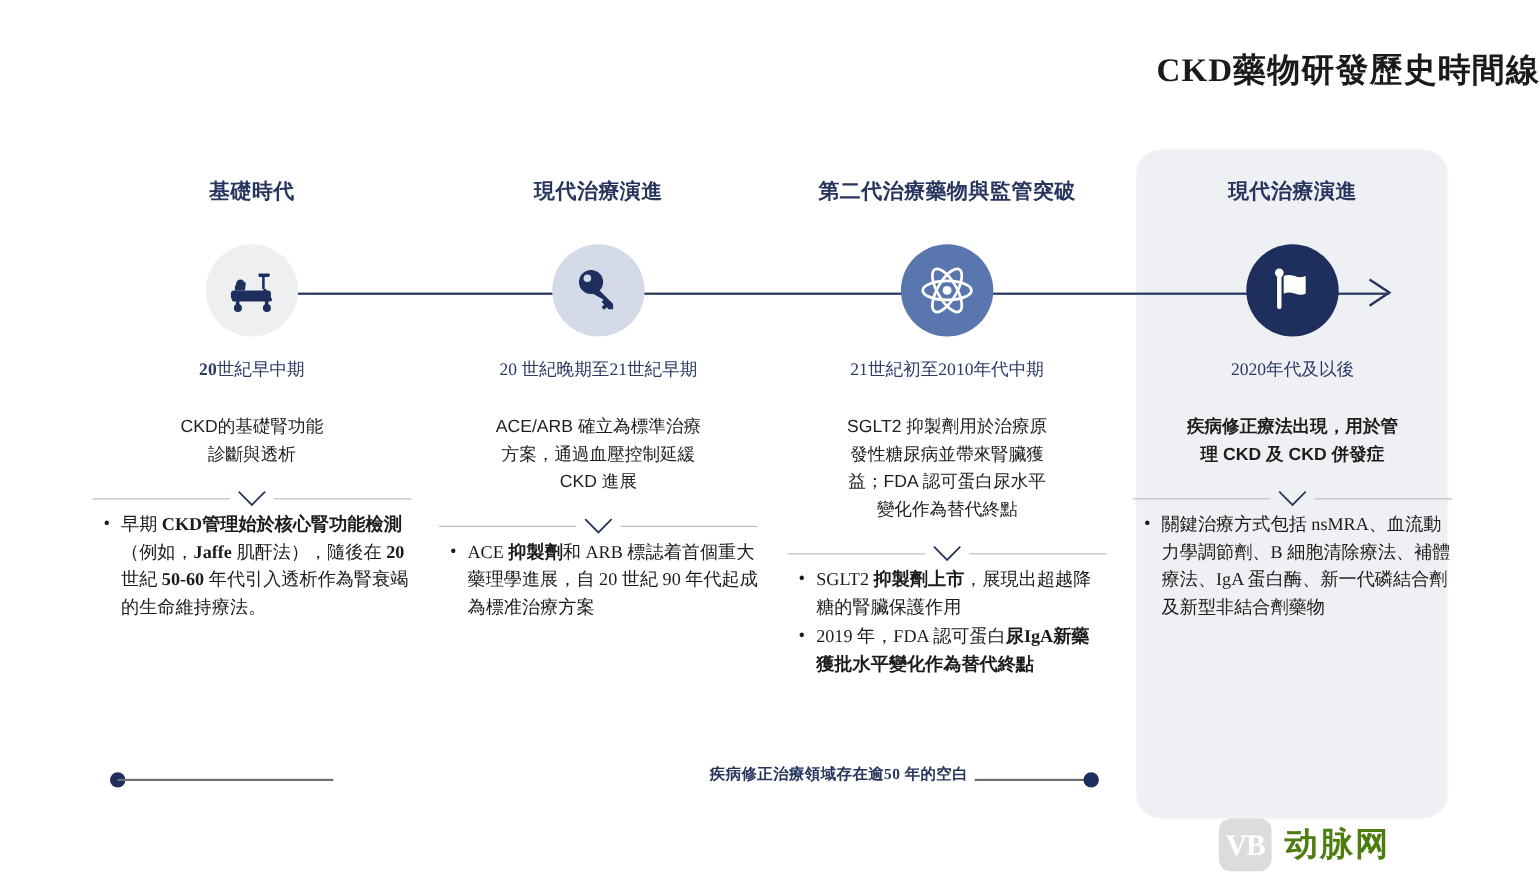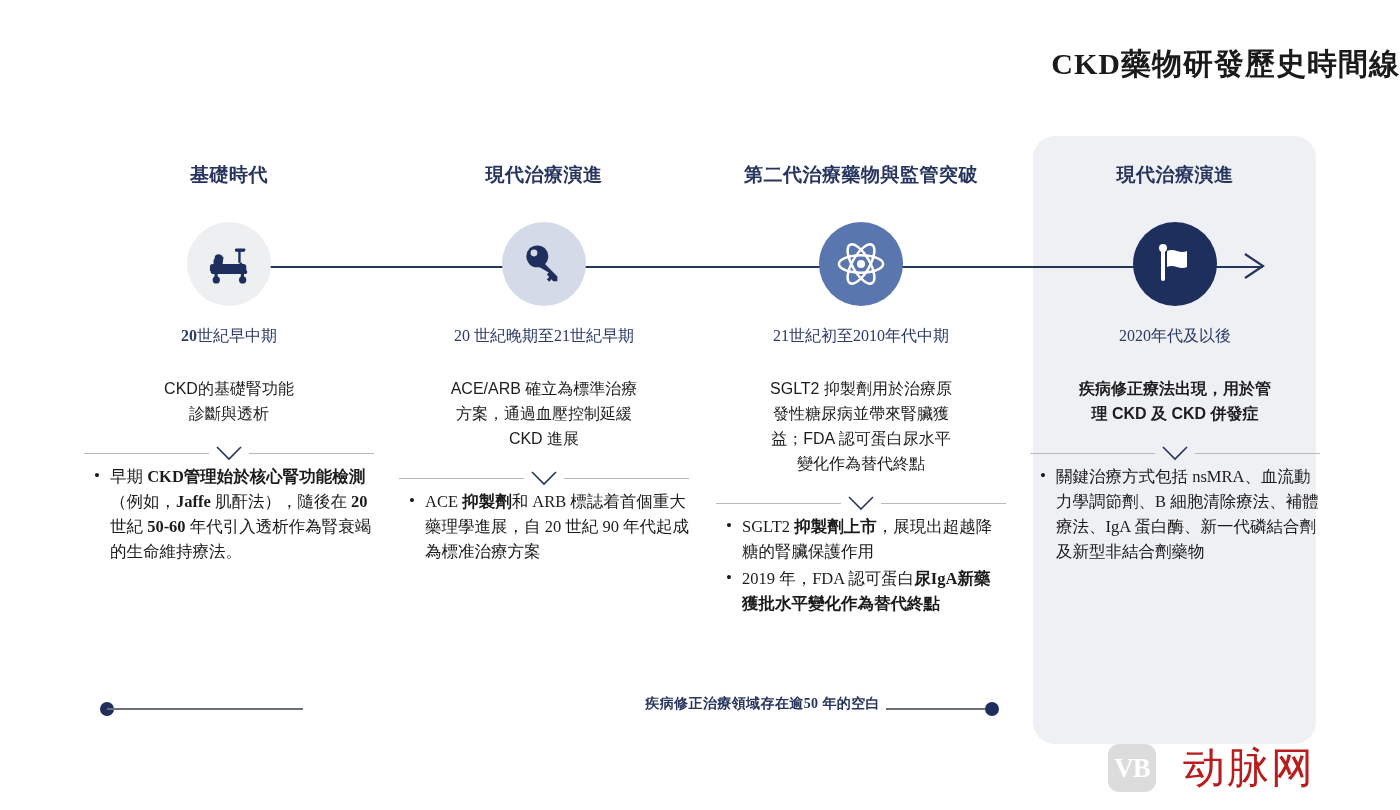--- a/index.html
+++ b/index.html
@@ -210,41 +210,41 @@
     letter-spacing: 0.4px;
   }
 
   
   .watermark {
     position: absolute;
     left: 1108px;
     top: 744px;
     display: flex;
     align-items: center;
-    gap: 27px;
+    gap: 12px;
     opacity: 1;
   }
   .wm-badge {
     width: 48px;
     height: 48px;
     border-radius: 11px;
     background: #dcdcdc;
     color: #ffffff;
     font-weight: bold;
     font-size: 27px;
     font-family: "Liberation Serif", "DejaVu Serif", serif;
     display: flex;
     align-items: center;
     justify-content: center;
     letter-spacing: -1px;
   }
   .wm-text {
-    font-size: 42px;
-    font-weight: normal;
-    color: #b91c1c;
+    font-size: 30px;
+    font-weight: bold;
+    color: #4d7c0f;
     letter-spacing: 2px;
     line-height: 1;
   }
 </style>
 </head>
 <body>
 
 <div id="root">
 
   <div class="title">CKD藥物研發歷史時間線</div>

